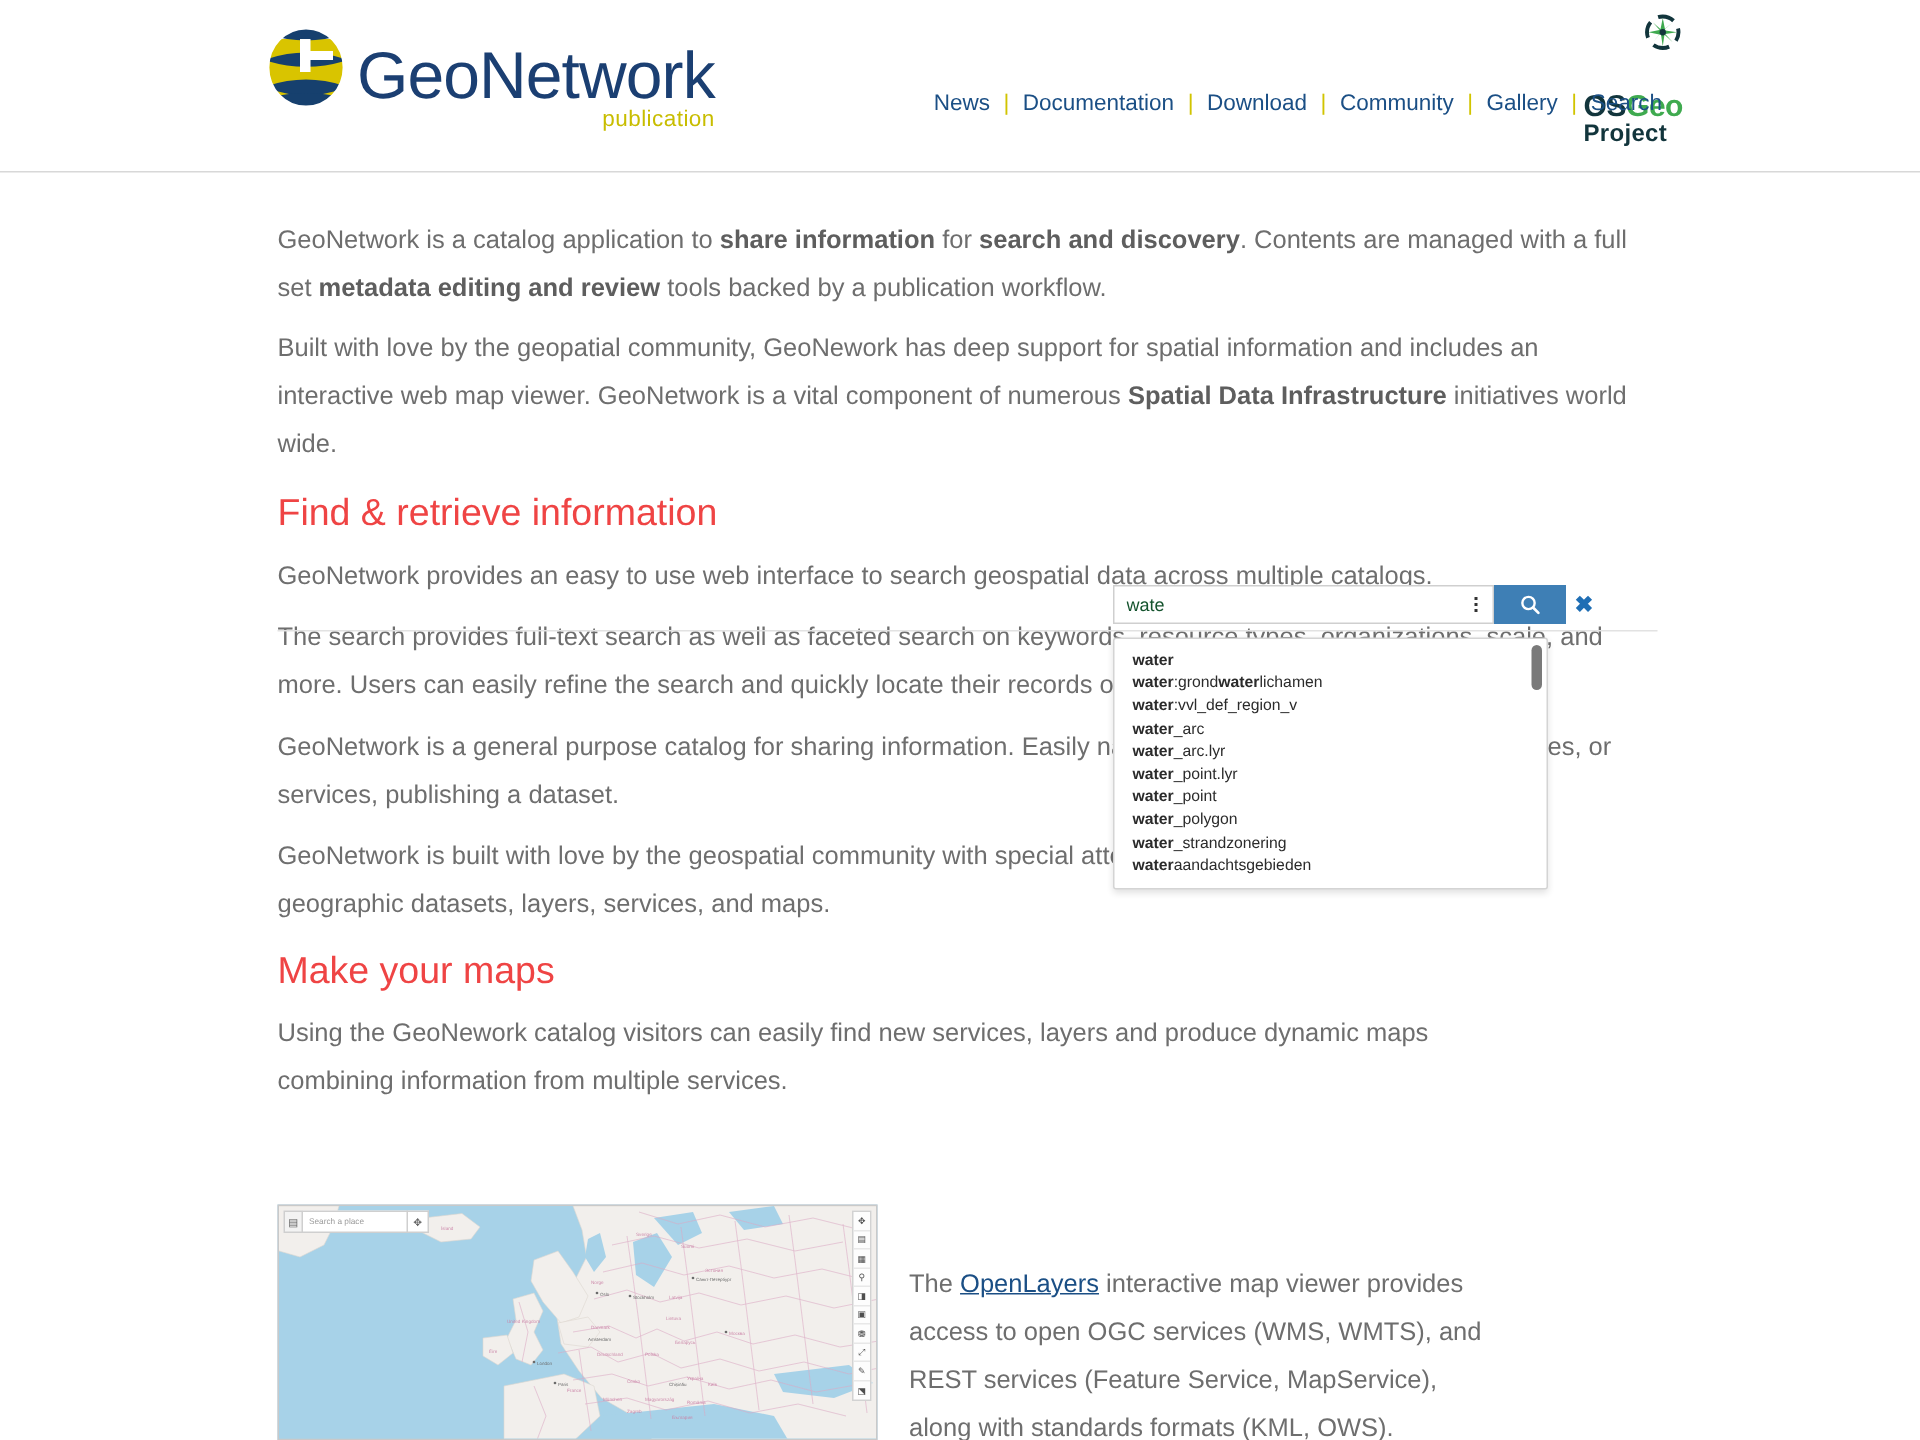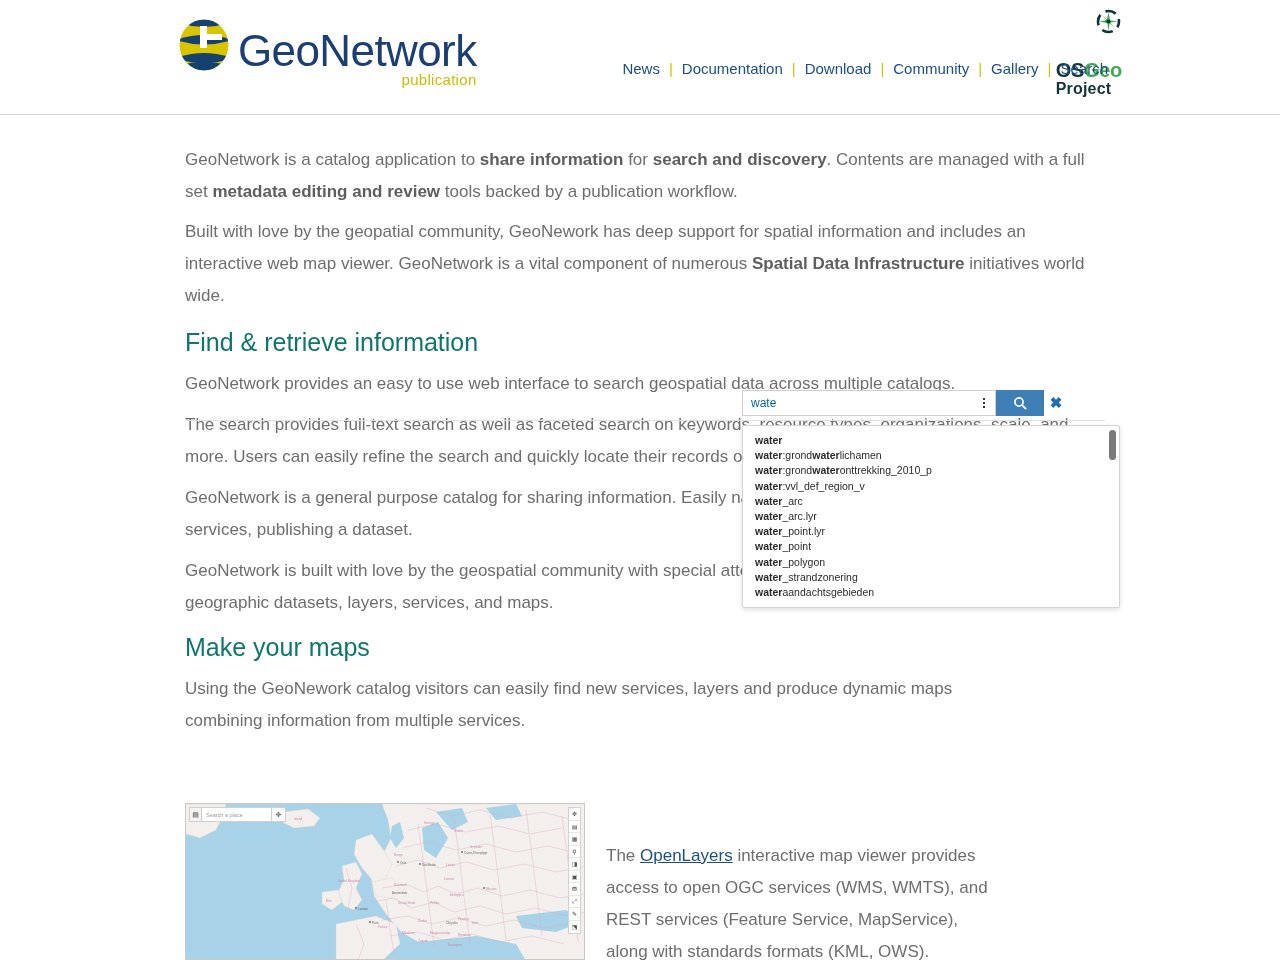--- a/index.html
+++ b/index.html
@@ -73,21 +73,21 @@
   p.body, .heading { margin: 0; }
   p.body {
     font-size: 17px;
     line-height: 32px;
     color: #6e6e6e;
     max-width: 920px;
   }
   p.body b { color: #5e5e5e; font-weight: bold; }
   .heading {
     font-size: 25px;
-    color: #0f766e;
+    color: #ef4444;
     font-weight: 400;
     line-height: 30px;
   }
   .narrow { max-width: 510px; }
 
   .hr-line {
     position: absolute;
     left: 185px; right: 175px;
     height: 1px; background: #e2e2e2;
   }
@@ -104,21 +104,21 @@
   .searchbar {
     display: flex; align-items: stretch;
     height: 26px;
     background: #fff;
   }
   .searchinput {
     flex: 1;
     border: 1px solid #cfcfcf;
     border-right: none;
     font-size: 12px;
-    color: #0369a1;
+    color: #14532d;
     padding: 0 8px;
     font-family: "Liberation Sans", sans-serif;
     outline: none;
     background: #fff;
   }
   .dots-btn {
     width: 24px;
     border: 1px solid #cfcfcf;
     border-left: none;
     background: #fff;
@@ -137,21 +137,21 @@
   .search-btn svg { display: block; }
   .close-btn {
     width: 24px;
     display: flex; align-items: center; justify-content: center;
     color: #1f6eb4; font-size: 15px; font-weight: bold;
     cursor: pointer; background: transparent;
   }
 
   .suggest {
     margin-top: 9px;
-    width: 378px;
+    width: 290px;
     background: #fff;
     border: 1px solid #d4d4d4;
     border-radius: 2px;
     box-shadow: 0 2px 5px rgba(0,0,0,0.12);
     padding: 7px 0 7px 0;
     position: relative;
   }
   .suggest-item {
     font-size: 10.5px;
     color: #2b2b2b;
@@ -345,21 +345,20 @@
     </div>
     <div class="close-btn">
       <span>✖</span>
     </div>
   </div>
 
   <div class="suggest">
     <div class="suggest-scroll"></div>
     <div class="suggest-item"><b>water</b><span></span></div>
     <div class="suggest-item"><b>water</b><span>:grond</span><b>water</b><span>lichamen</span></div>
-    <div class="suggest-item"><b>water</b><span>:grond</span><b>water</b><span>onttrekking_2010_p</span></div>
     <div class="suggest-item"><b>water</b><span>:vvl_def_region_v</span></div>
     <div class="suggest-item"><b>water</b><span>_arc</span></div>
     <div class="suggest-item"><b>water</b><span>_arc.lyr</span></div>
     <div class="suggest-item"><b>water</b><span>_point.lyr</span></div>
     <div class="suggest-item"><b>water</b><span>_point</span></div>
     <div class="suggest-item"><b>water</b><span>_polygon</span></div>
     <div class="suggest-item"><b>water</b><span>_strandzonering</span></div>
     <div class="suggest-item"><b>water</b><span>aandachtsgebieden</span></div>
   </div>
 </div>

